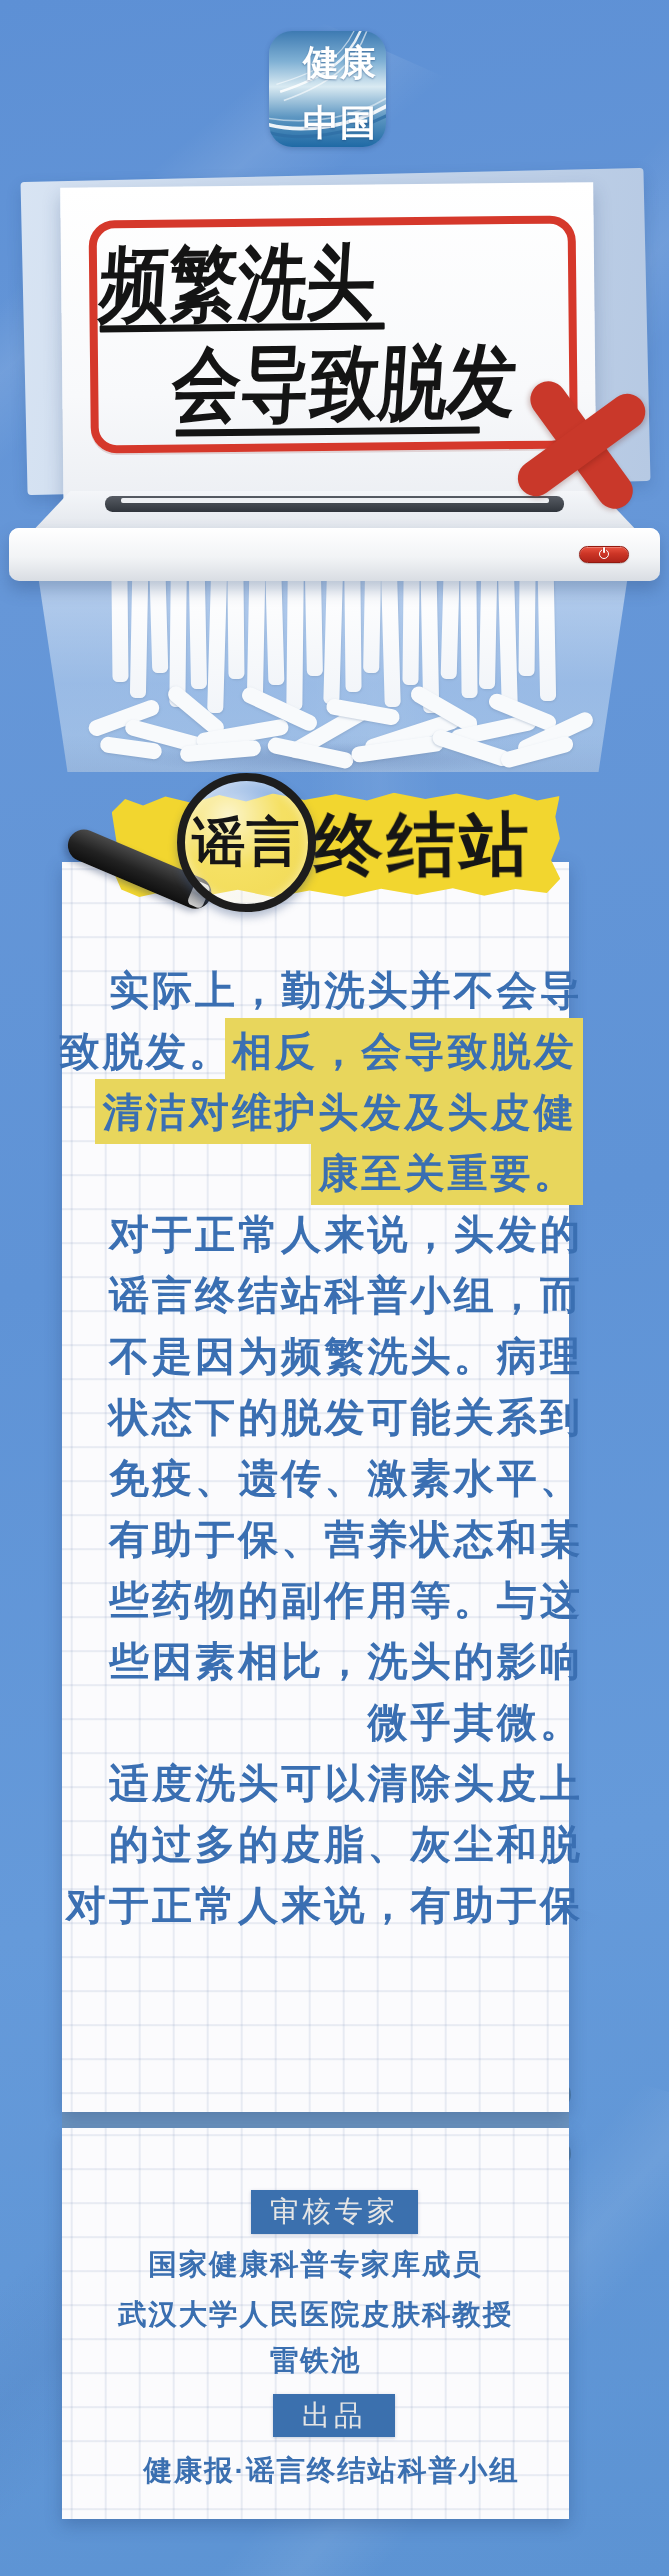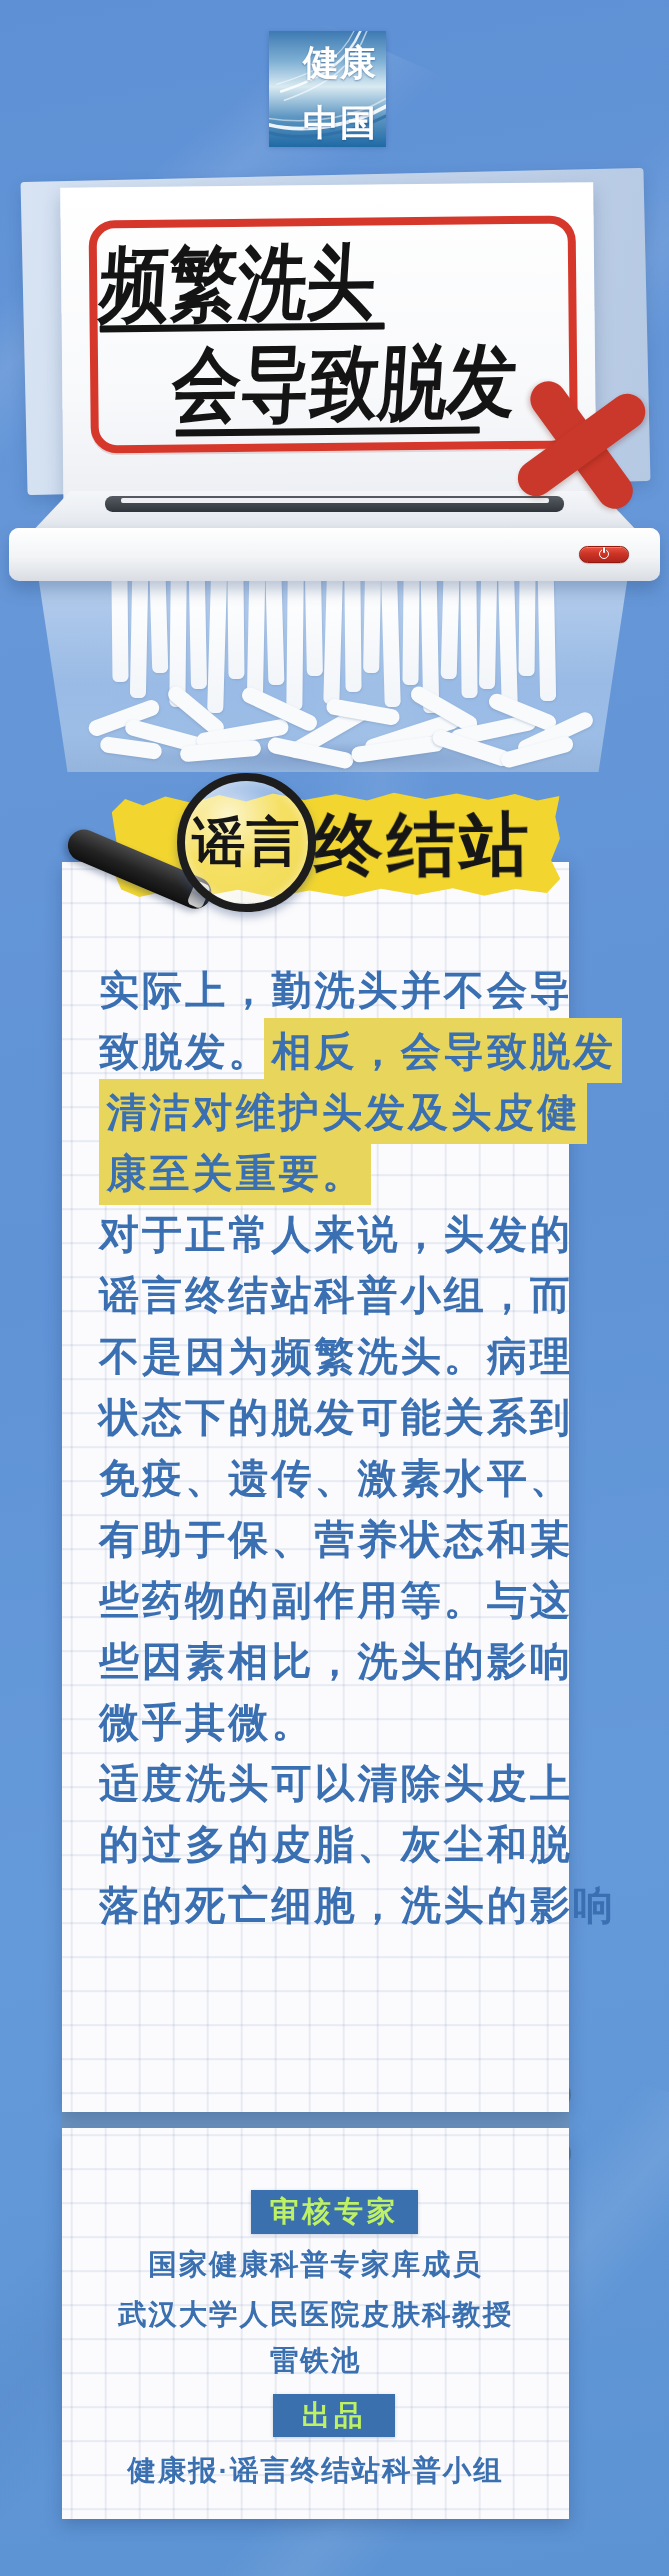--- a/index.html
+++ b/index.html
@@ -18,21 +18,21 @@
       background:linear-gradient(115deg,transparent 40%,rgba(255,255,255,.09) 52%,transparent 62%);}
   .s3{left:-74px;top:1798px;width:558px;height:806px;transform:rotate(20deg);
       background:linear-gradient(115deg,transparent 40%,rgba(40,70,130,.07) 50%,transparent 60%);}
   .s4{left:186px;top:2046px;width:558px;height:620px;transform:rotate(16deg);
       background:linear-gradient(115deg,transparent 44%,rgba(255,255,255,.08) 52%,transparent 60%);}
   .s5{left:37px;top:558px;width:682px;height:372px;transform:rotate(-14deg);
       background:linear-gradient(100deg,transparent 40%,rgba(255,255,255,.07) 50%,transparent 58%);}
   
   .logo{left:269px;top:31px;width:117px;height:116px;
     background:linear-gradient(180deg,#3d7ab2 0%,#7fb0d4 26%,#d9eaf2 48%,#5e97c2 74%,#1f6aa5 100%);
-    box-shadow:0 1.2px 5px rgba(20,50,100,.25);overflow:hidden;}
+    box-shadow:0 1.2px 5px rgba(20,50,100,.25);overflow:hidden;border-radius:23px;}
   .logo svg{position:absolute;left:0;top:0;}
   .logo-line{position:absolute;right:8.7px;color:#fff;font-weight:900;font-size:36px;line-height:1;
     text-shadow:0 1.2px 1.9px rgba(20,60,110,.45);letter-spacing:1.2px;}
   
   .backsheet{left:23.6px;top:175px;width:623px;height:313px;transform:rotate(-1.3deg);
     background:linear-gradient(100deg,#d8e4f3 0%,#c3d4ea 55%,#b6c9e3 100%);
     border-radius:3.7px;box-shadow:0 6.2px 15px rgba(30,60,110,.18);}
   .mythpaper{left:62px;top:185px;width:533px;height:347px;transform:rotate(-.6deg);
     background:linear-gradient(180deg,#ffffff 0%,#f8f9fb 60%,#e9ecf1 100%);
     box-shadow:0 8.7px 18.6px rgba(30,60,110,.25);}
@@ -100,34 +100,34 @@
   .gridpaper{background-color:#fbfbfd;
     background-image:linear-gradient(to right,rgba(128,148,188,.16) 0,rgba(128,148,188,.16) 1.9px,transparent 1.9px),
                      linear-gradient(to bottom,rgba(128,148,188,.16) 0,rgba(128,148,188,.16) 1.9px,transparent 1.9px);
     background-size:34px 34px;background-position:8.7px 6.2px;
     box-shadow:0 6.2px 16px rgba(30,60,110,.30);}
   .mainpaper{left:62px;top:862px;width:507px;height:1250px;z-index:5;}
   .gapband{left:62px;top:2110px;width:507px;height:18.6px;background:#6e96c1;z-index:4;}
   .bottomcard{left:62px;top:2128px;width:507px;height:391px;z-index:5;}
   
   .article{left:99px;top:959px;width:484px;z-index:7;}
-  .aline{height:61px;display:flex;align-items:center;white-space:nowrap;}
+  .aline{height:61px;display:flex;align-items:center;white-space:nowrap;justify-content:flex-end;}
   .aseg{font-size:40px;font-weight:700;color:#3a6fb2;letter-spacing:3.1px;line-height:1;}
   .aseg.hl{background:#e8d65c;padding:12.4px 6.2px 12.4px 7.4px;margin-left:-7.4px;}
   .aseg.hl.cont{margin-left:0;}
   
   .ringgrp{z-index:12;}
   .ringbar{position:absolute;width:10px;height:77px;border-radius:5px;
     background:linear-gradient(90deg,#8fc2ec,#bfe2fc 45%,#8fc2ec);
     box-shadow:0 0 0 1.2px rgba(60,100,150,.25);}
   .ringdot{position:absolute;width:28.5px;height:28.5px;border-radius:50%;background:#4e7ca9;}
   .ringdot::after{content:"";position:absolute;left:6.8px;top:6.8px;width:15px;height:15px;border-radius:50%;background:#85b8e4;}
   
-  .badge{background:#3b70ae;color:#bef264;display:flex;align-items:center;justify-content:center;
-    font-weight:700;letter-spacing:3.7px;z-index:7;box-shadow:0 1.2px 3.1px rgba(30,60,110,.25);}
+  .badge{background:#3b70ae;color:#e5e5e5;display:flex;align-items:center;justify-content:center;
+    font-weight:400;letter-spacing:3.7px;z-index:7;box-shadow:0 1.2px 3.1px rgba(30,60,110,.25);}
   .fline{position:absolute;left:62px;width:507px;text-align:center;color:#3a6fb0;
     font-weight:700;font-size:28.5px;letter-spacing:1.9px;z-index:7;white-space:nowrap;}
 </style>
 </head>
 <body>
 
 <div id="page">
 
   <div class="streak s1"></div>
   <div class="streak s2"></div>
@@ -268,21 +268,21 @@
       <div class="aline">
         <span class="aseg">微乎其微。</span>
       </div>
       <div class="aline">
         <span class="aseg">适度洗头可以清除头皮上</span>
       </div>
       <div class="aline">
         <span class="aseg">的过多的皮脂、灰尘和脱</span>
       </div>
       <div class="aline">
-        <span class="aseg">落的死亡细胞，洗头的影响</span>
+        <span class="aseg">对于正常人来说，有助于保</span>
       </div>
     </div>
 
   <div class="abs gapband"></div>
   <div class="abs gridpaper bottomcard"></div>
 
   <div class="ringgrp">
     <div class="ringdot" style="left:99px;top:2080px;"></div>
     <div class="ringdot" style="left:99px;top:2139px;"></div>
     <div class="ringbar" style="left:109px;top:2085px;"></div>
@@ -291,16 +291,16 @@
     <div class="ringdot" style="left:542px;top:2080px;"></div>
     <div class="ringdot" style="left:542px;top:2139px;"></div>
     <div class="ringbar" style="left:551px;top:2085px;"></div>
   </div>
 
   <div class="abs badge" style="left:251px;top:2190px;width:167px;height:44px;font-size:28.5px;">审核专家</div>
   <div class="fline" style="top:2246px;">国家健康科普专家库成员</div>
   <div class="fline" style="top:2296px;">武汉大学人民医院皮肤科教授</div>
   <div class="fline" style="top:2342px;">雷铁池</div>
   <div class="abs badge" style="left:273px;top:2394px;width:122px;height:43px;font-size:28.5px;">出品</div>
-  <div class="fline" style="top:2452px;">健康报·谣言终结站科普小组</div>
+  <div class="fline" style="top:2452px;margin-left:16px;">健康报·谣言终结站科普小组</div>
 
 </div>
 
 
 </body></html>

